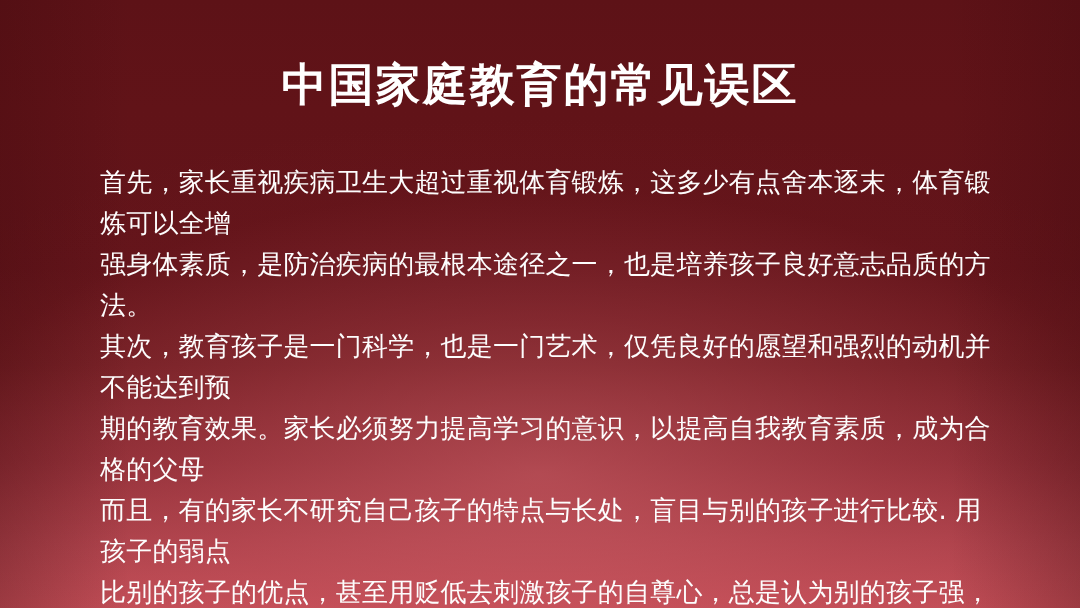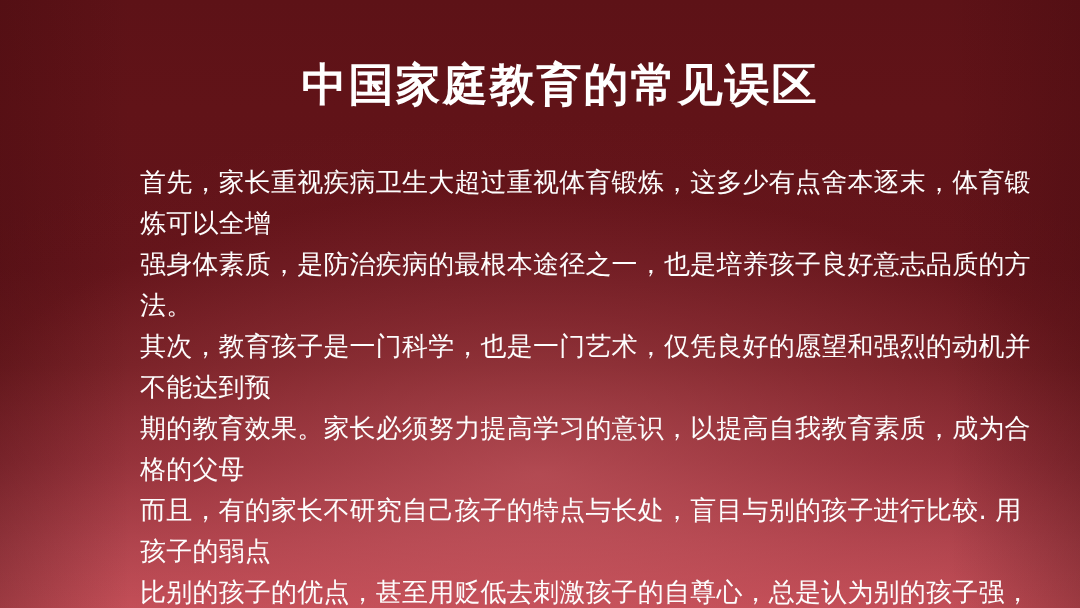--- a/index.html
+++ b/index.html
@@ -29,21 +29,20 @@
                       rgba(150, 40, 48, 0.06) 68%,
                       rgba(97, 19, 24, 0) 85%),
       linear-gradient(to bottom,
                       #5d1217 0%,
                       #611318 18%,
                       #62141a 44%,
                       #6d1b20 60%,
                       #8a2b33 76%,
                       #ae434c 90%,
                       #c55059 100%);
-    padding-left: 40px;
   }
 
   
   .slide::after {
     content: "";
     position: absolute;
     inset: 0;
     pointer-events: none;
     background: linear-gradient(to right,
                   rgba(60, 8, 12, 0.28) 0%,

